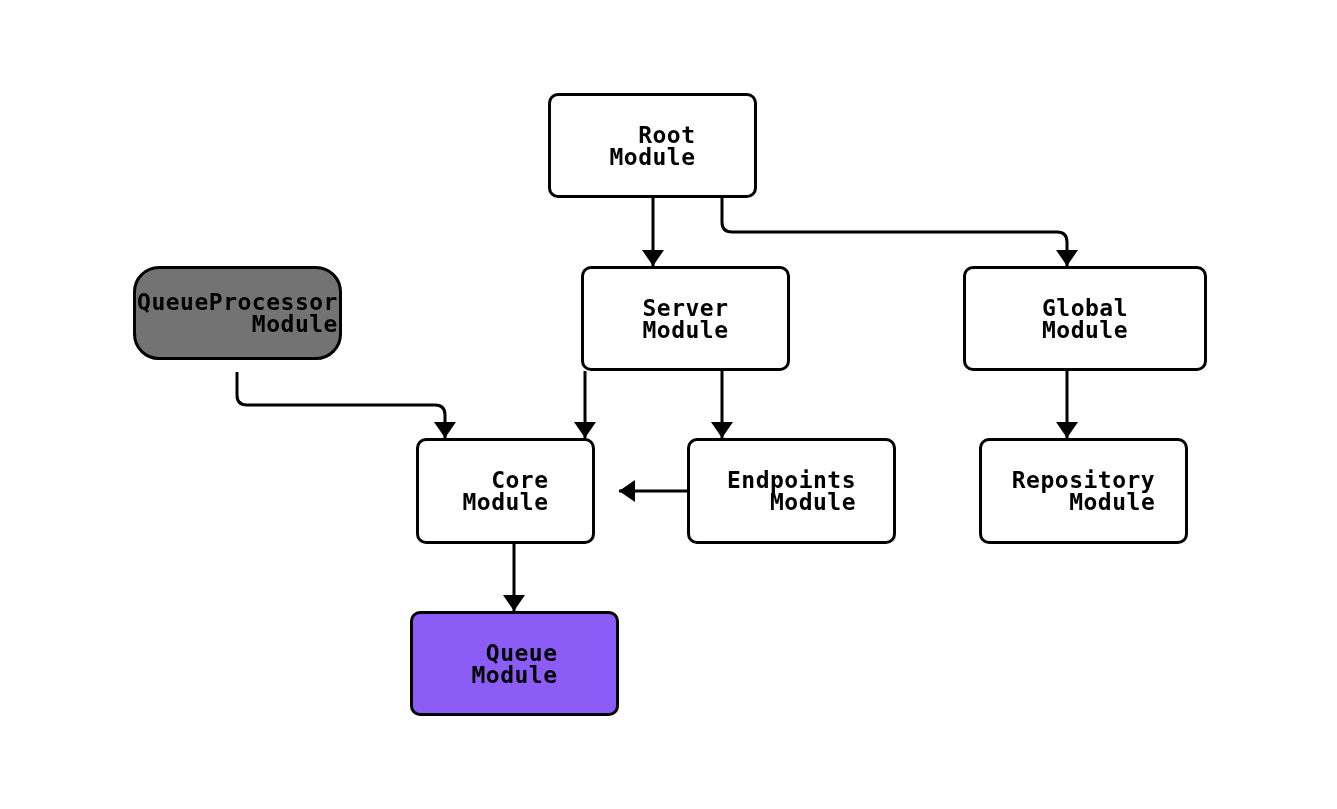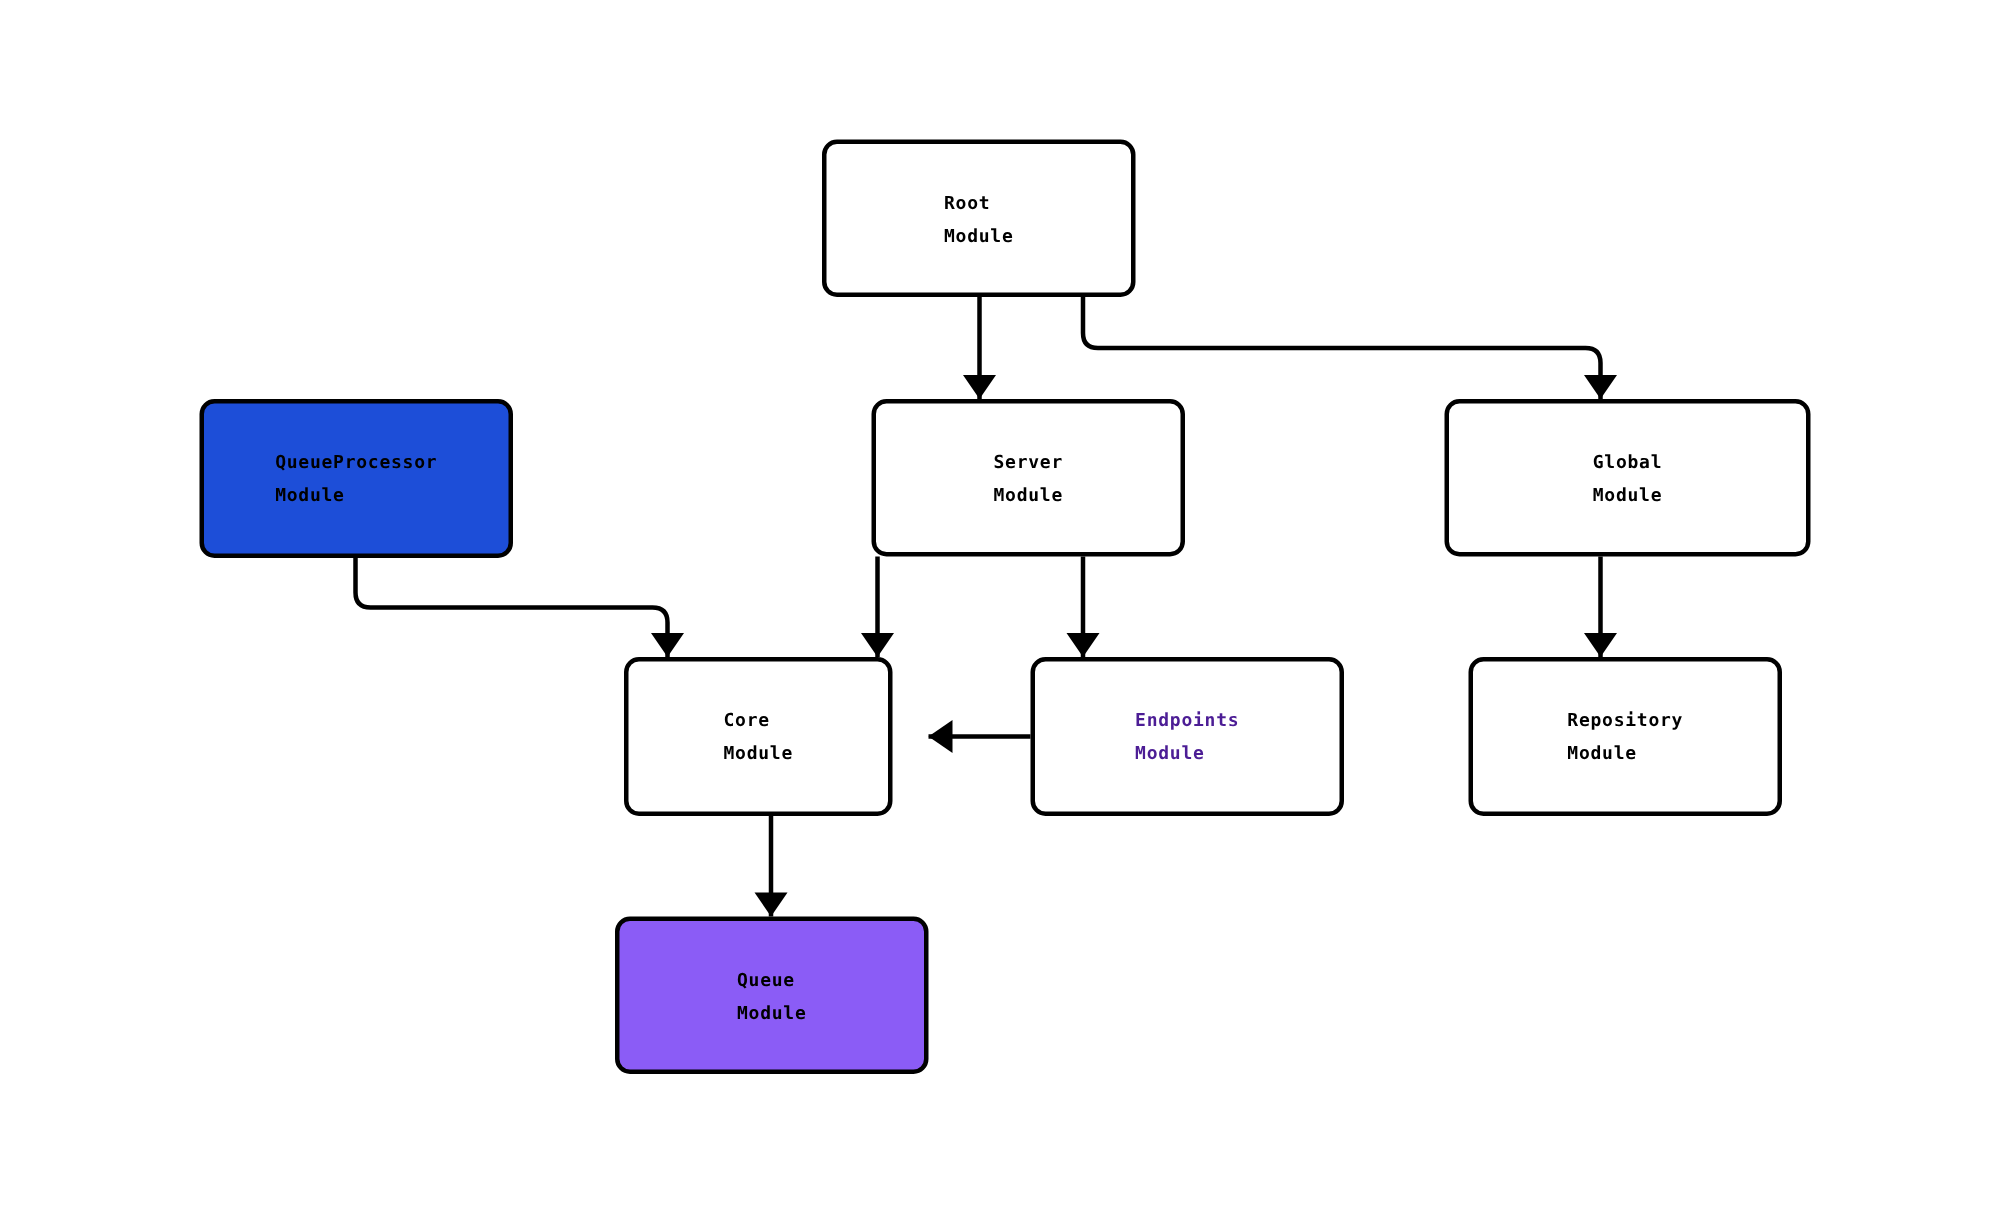--- a/index.html
+++ b/index.html
@@ -21,24 +21,24 @@
     box-sizing: border-box;
     border: 3px solid #000000;
     border-radius: 10px;
     background: #ffffff;
     display: flex;
     align-items: center;
     justify-content: center;
   }
   .node-label {
     font-weight: bold;
-    font-size: 12px;
+    font-size: 23px;
     line-height: 22px;
     color: #000000;
-    text-align: left;
+    text-align: right;
     white-space: pre-line;
     letter-spacing: 0.5px;
   }
   .edge-path {
     fill: none;
     stroke: #000000;
     stroke-width: 3px;
   }
   .edge-arrowhead {
     fill: #000000;
@@ -65,38 +65,38 @@
       <path d="M 514 544 L 514 611" class="edge-path" stroke="#000000"></path>
       <polygon points="514,611 503,595 525,595" class="edge-arrowhead" fill="#000000"></polygon>
       <path d="M 1067 371 L 1067 438" class="edge-path" stroke="#000000"></path>
       <polygon points="1067,438 1056,422 1078,422" class="edge-arrowhead" fill="#000000"></polygon>
     </svg>
   <div id="nodes-layer">
       <div class="node" style="left: 548px; top: 93px; width: 209px; height: 105px; border-color: rgb(0, 0, 0); background: rgb(255, 255, 255);">
         <span class="node-label" style="color: rgb(0, 0, 0);">Root
 Module</span>
       </div>
-      <div class="node" style="left: 133px; top: 266px; width: 209px; height: 106px; border-color: rgb(0, 0, 0); background: #1d4ed8;">
+      <div class="node" style="left: 133px; top: 266px; width: 209px; height: 94px; border-color: rgb(0, 0, 0); background: #737373; border-radius: 26px;">
         <span class="node-label" style="color: rgb(0, 0, 0);">QueueProcessor
 Module</span>
       </div>
       <div class="node" style="left: 548px; top: 266px; width: 209px; height: 105px; border-color: rgb(0, 0, 0); background: rgb(255, 255, 255); margin-left: 33px;">
         <span class="node-label" style="color: rgb(0, 0, 0);">Server
 Module</span>
       </div>
       <div class="node" style="left: 963px; top: 266px; width: 244px; height: 105px; border-color: rgb(0, 0, 0); background: rgb(255, 255, 255);">
         <span class="node-label" style="color: rgb(0, 0, 0);">Global
 Module</span>
       </div>
       <div class="node" style="left: 416px; top: 438px; width: 179px; height: 106px; border-color: rgb(0, 0, 0); background: rgb(255, 255, 255);">
         <span class="node-label" style="color: rgb(0, 0, 0);">Core
 Module</span>
       </div>
       <div class="node" style="left: 687px; top: 438px; width: 209px; height: 106px; border-color: rgb(0, 0, 0); background: rgb(255, 255, 255);">
-        <span class="node-label" style="color: #4c1d95;">Endpoints
+        <span class="node-label" style="color: #000000;">Endpoints
 Module</span>
       </div>
       <div class="node" style="left: 963px; top: 438px; width: 209px; height: 106px; border-color: rgb(0, 0, 0); background: rgb(255, 255, 255); margin-left: 16px;">
         <span class="node-label" style="color: rgb(0, 0, 0);">Repository
 Module</span>
       </div>
       <div class="node" style="left: 410px; top: 611px; width: 209px; height: 105px; border-color: rgb(0, 0, 0); background: #8b5cf6;">
         <span class="node-label" style="color: rgb(0, 0, 0);">Queue
 Module</span>
       </div>

